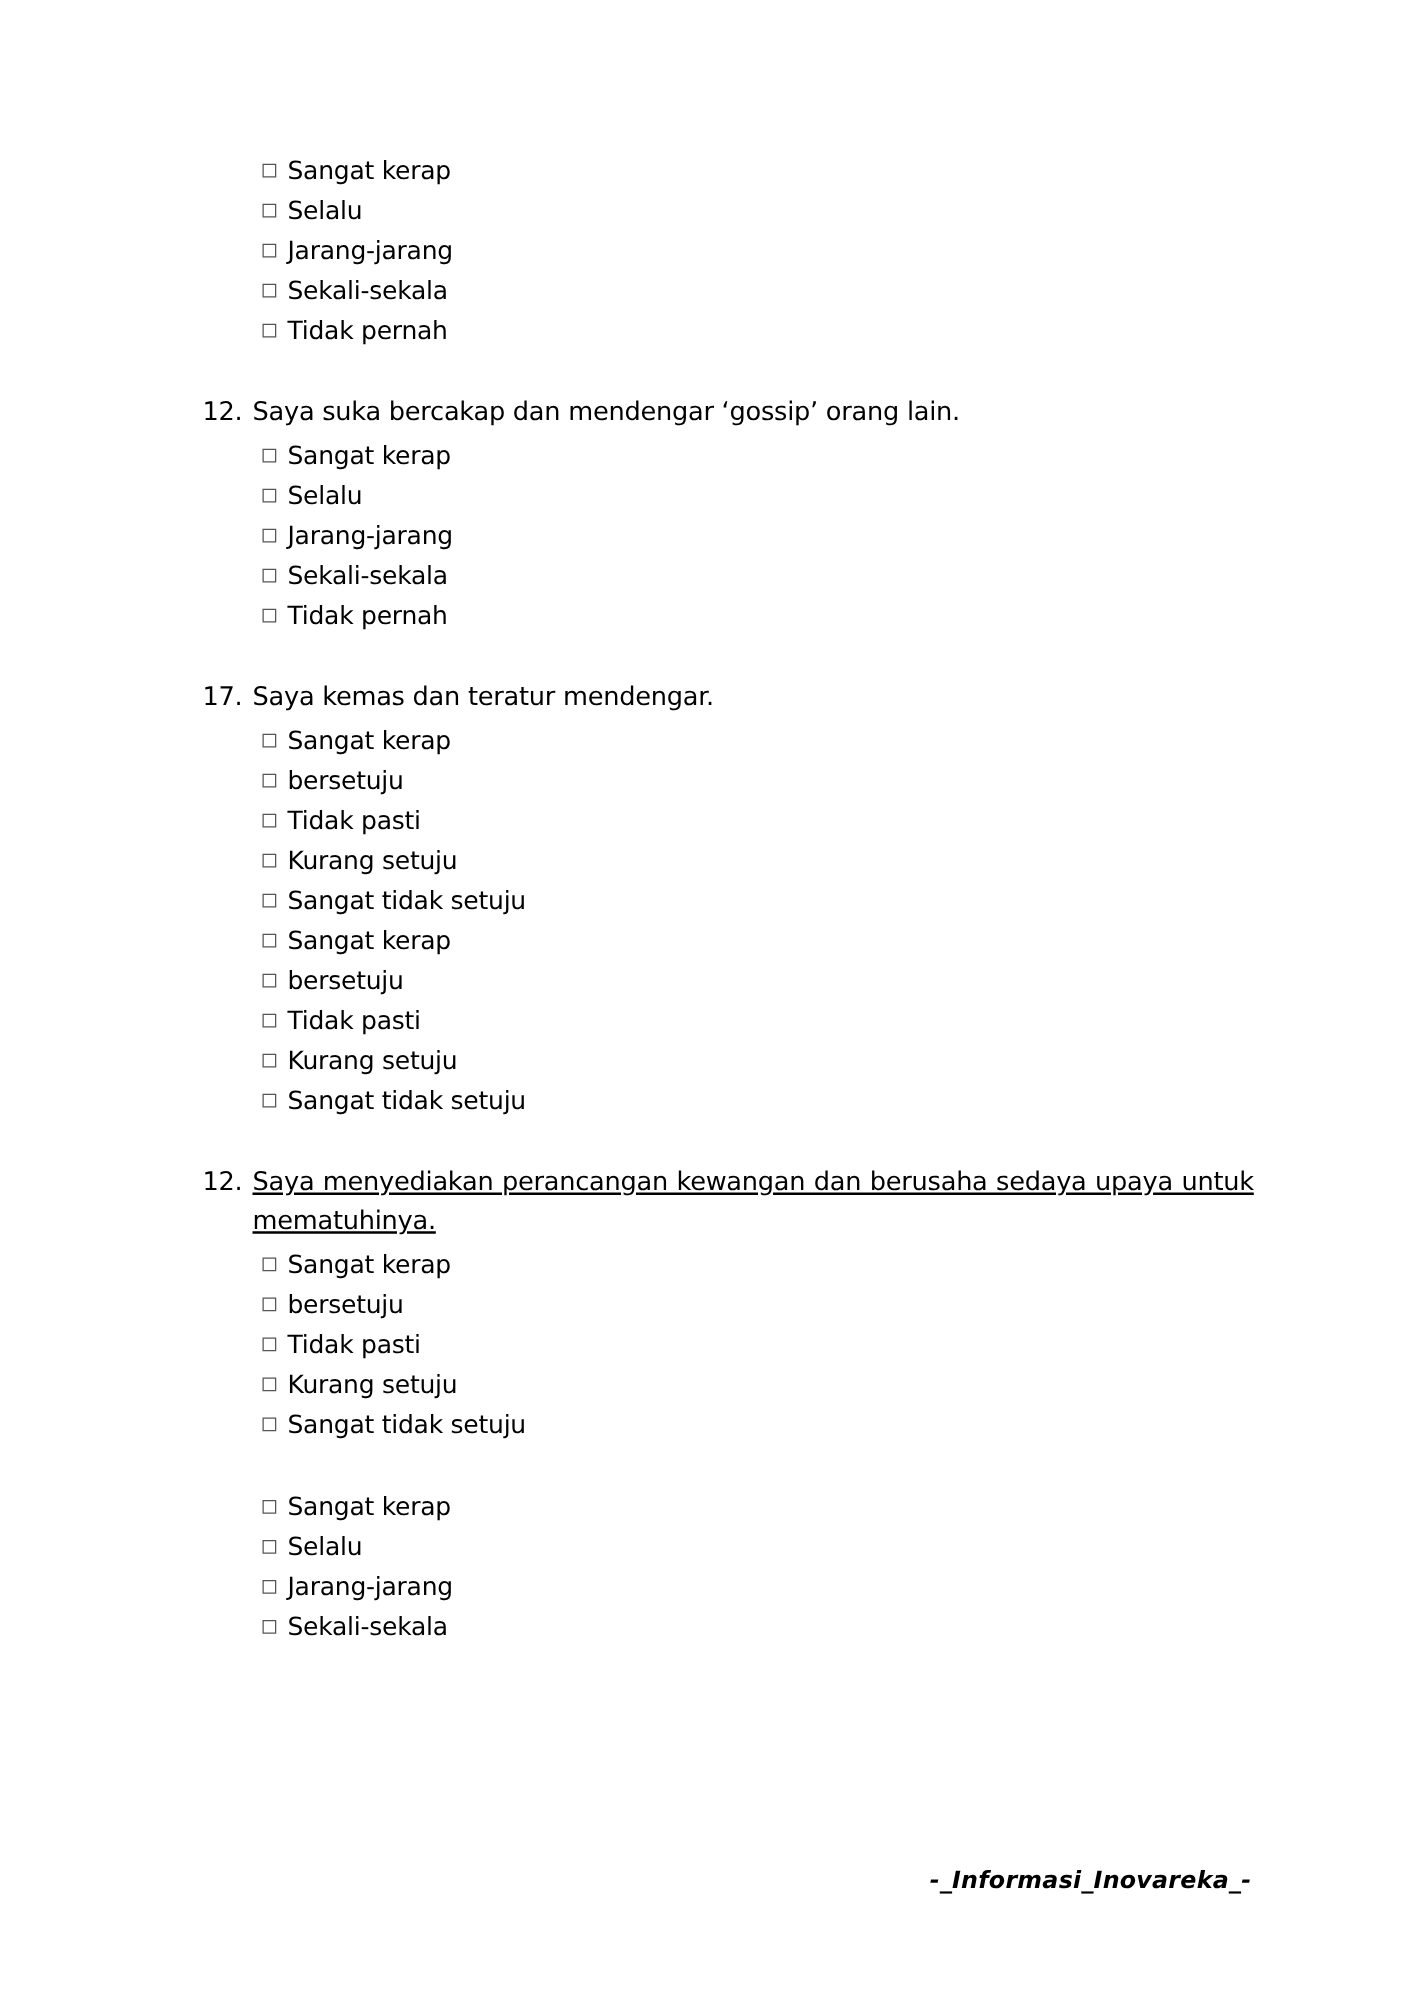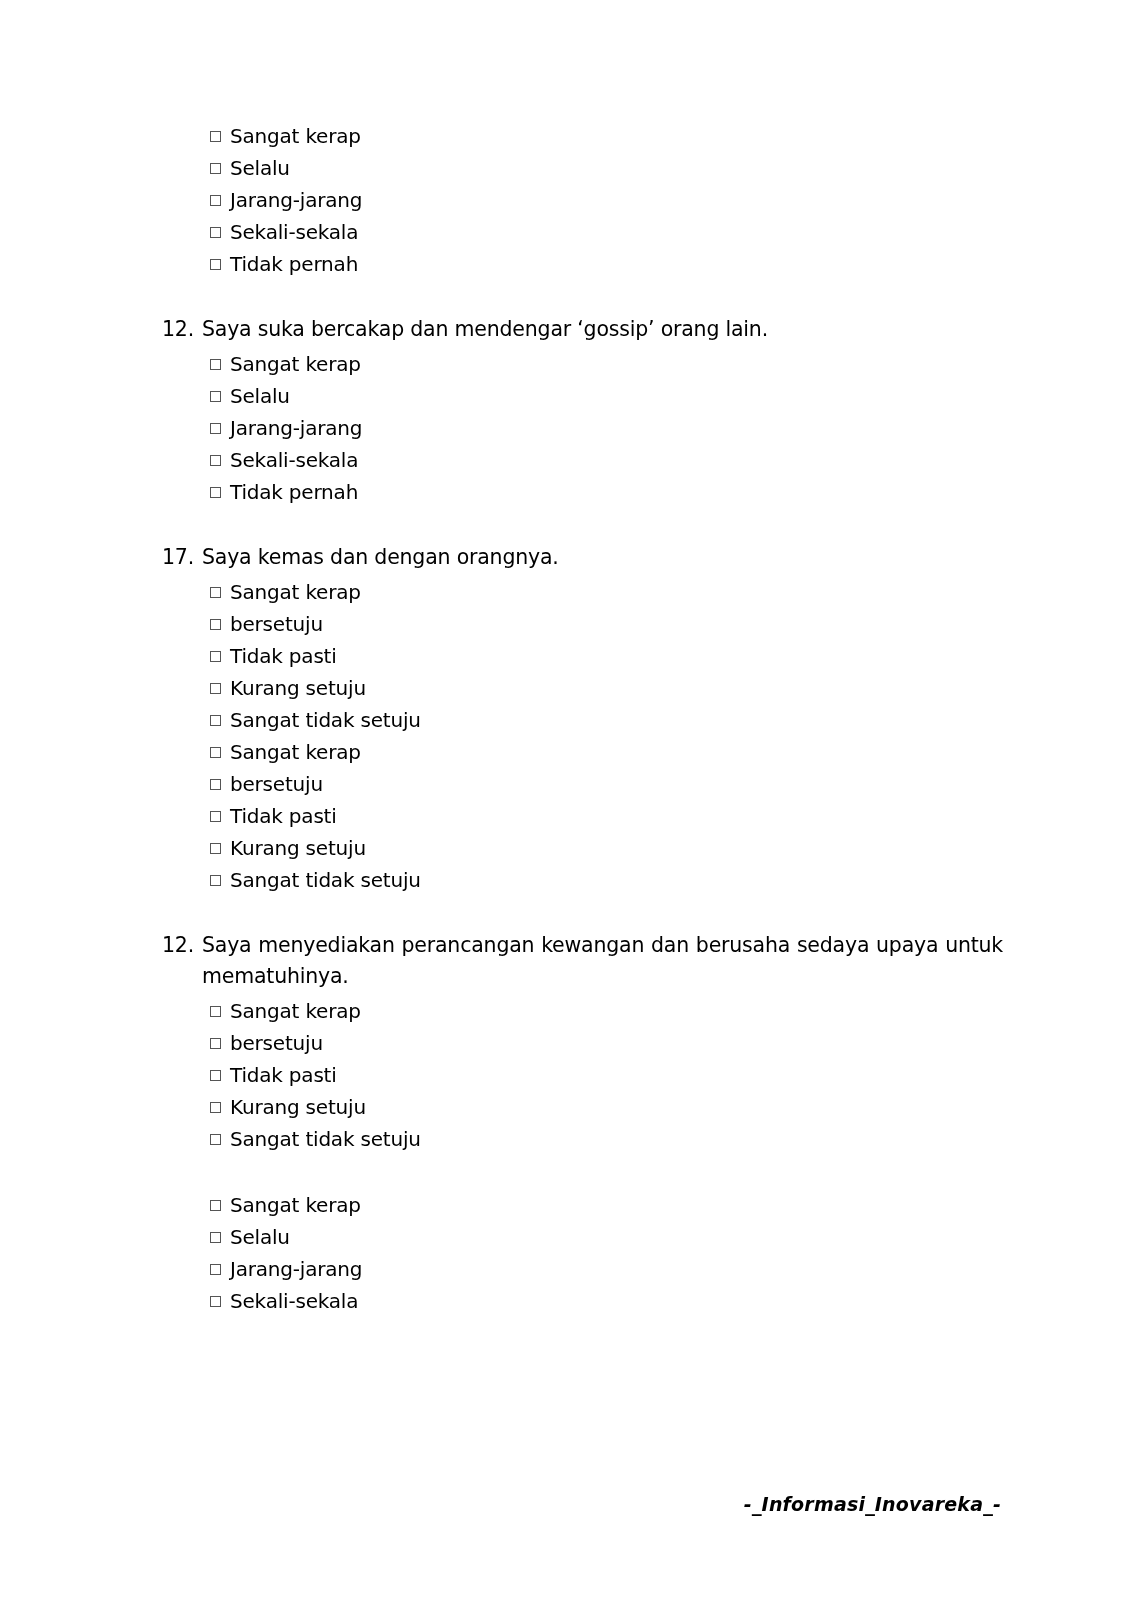--- a/index.html
+++ b/index.html
@@ -78,20 +78,21 @@
     right: 129px;
     bottom: 85px;
     font-style: italic;
     font-weight: bold;
     font-size: 19px;
     letter-spacing: 0.2px;
     font-family: "DejaVu Sans", sans-serif;
   }
   .q-text.wide {
     word-spacing: 0.5px;
+    text-decoration: underline;
   }
 </style>
 </head>
 <body>
 
 <div class="page">
 
   <ul class="options top-options">
     <li class="option">
       <span class="checkbox"></span>
@@ -144,21 +145,21 @@
         <span class="opt-label">Tidak pernah</span>
       </li>
     </ul>
   </div>
 
   <div class="gap-lg"></div>
 
   <div class="question-block">
     <div class="q-line">
       <span class="q-num">17.</span>
-      <span class="q-text">Saya kemas dan dengan orangnya.</span>
+      <span class="q-text">Saya kemas dan teratur mendengar.</span>
     </div>
     <ul class="options">
       <li class="option">
         <span class="checkbox"></span>
         <span class="opt-label">Sangat kerap</span>
       </li>
       <li class="option">
         <span class="checkbox"></span>
         <span class="opt-label">bersetuju</span>
       </li>

